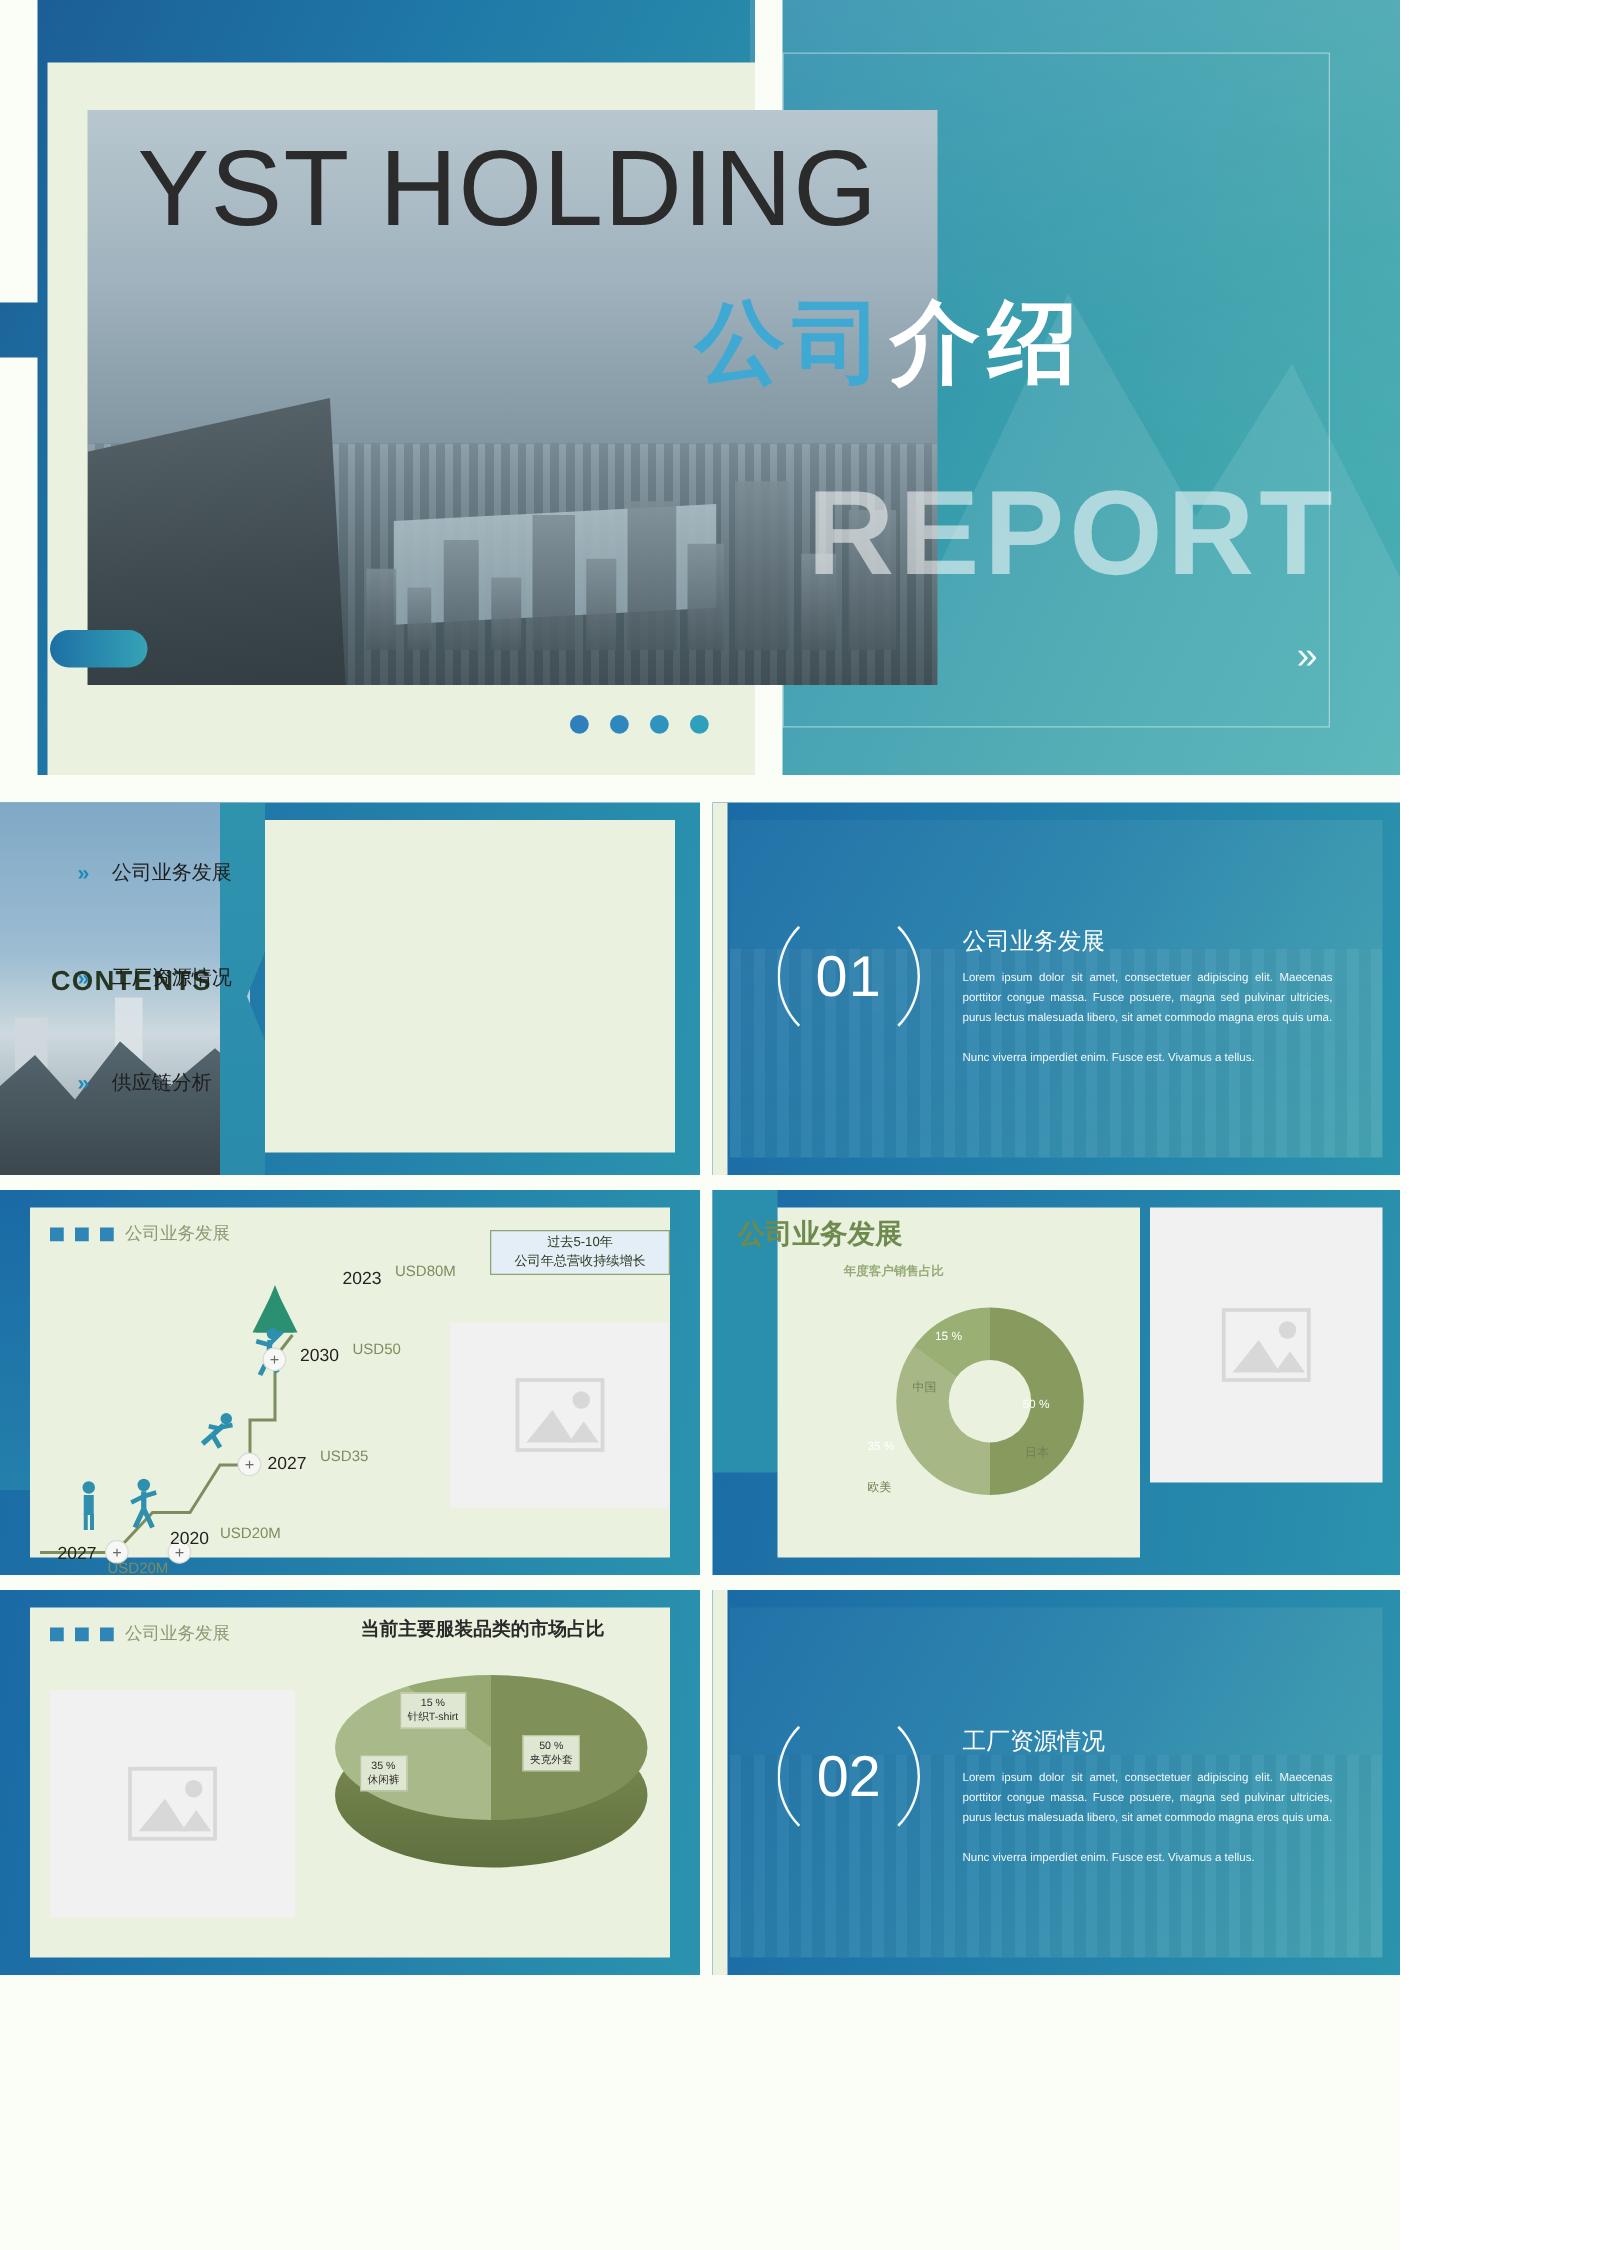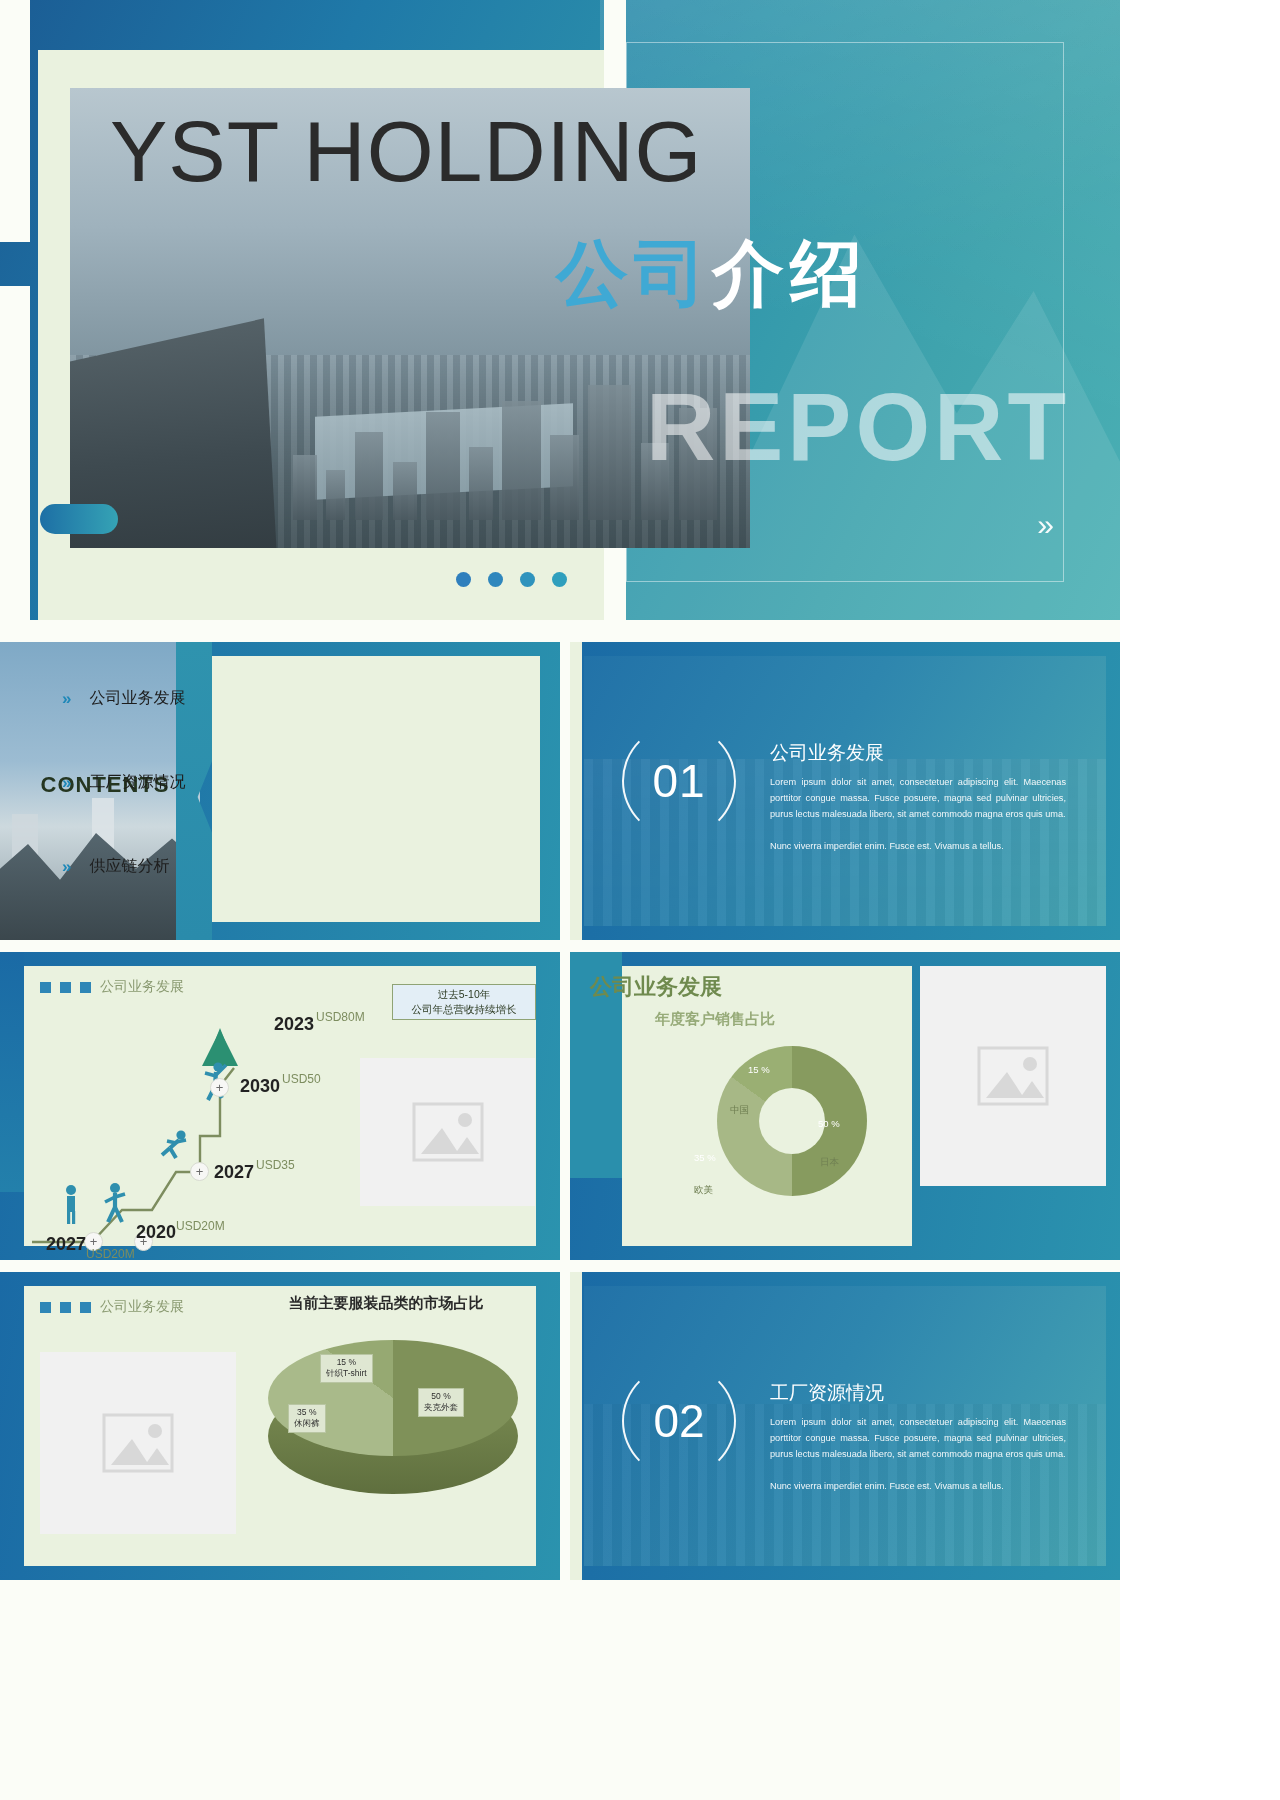--- a/index.html
+++ b/index.html
@@ -153,34 +153,34 @@
   .s4-sq i{ width:11px; height:11px; background:#2f86b6; display:block; }
   .s4-subt{ position:absolute; left:100px; top:26px; color:#8a9a71; font-size:14px; }
   .s4-ph{ position:absolute; left:360px; top:106px; width:175px; height:148px; background:#f1f1f1;
           display:flex; align-items:center; justify-content:center; }
   .s4-callout{
     position:absolute; left:392px; top:32px; width:144px; height:36px;
     background:#e3eef6; border:1px solid #8fa375; color:#2c3a22; font-size:10.5px;
     display:flex; flex-direction:column; align-items:center; justify-content:center; line-height:1.45;
   }
   .s4-chart{ position:absolute; left:24px; top:14px; width:512px; height:280px; }
-  .pt-year{ position:absolute; font-size:18px; font-weight:700; color:#222; }
+  .pt-year{ position:absolute; font-size:14px; font-weight:400; color:#222; }
   .pt-val { position:absolute; font-size:12px; color:#7d8d5f; }
   .plus{ position:absolute; width:19px; height:19px; border-radius:50%; background:#f7f7f5;
          border:1px solid #d8dbd2; color:#6a6a6a; font-size:13px; line-height:17px; text-align:center; }
   .fig{ position:absolute; color:#2f8fae; font-size:26px; line-height:1; }
 
   
   .s5 { position:absolute; left:570px; top:952px; width:550px; height:308px; overflow:hidden;
         background:linear-gradient(100deg,#1a6aa5,#2b93ae); }
   .s5-tealL{ position:absolute; left:0; top:0; width:52px; height:226px; background:#2a8fac; }
   .s5-panel{ position:absolute; left:52px; top:14px; width:290px; height:280px; background:#eaf2df; }
   .s5-title{ position:absolute; left:20px; top:20px; color:#6f8a4e; font-size:22px; font-weight:700; }
   .s5-sub{ position:absolute; left:0; top:58px; width:290px; text-align:center;
-           color:#97ab79; font-size:15px; font-weight:700; }
+           color:#97ab79; font-size:10px; font-weight:700; }
   .s5-ph{ position:absolute; left:350px; top:14px; width:186px; height:220px; background:#f1f1f1;
           display:flex; align-items:center; justify-content:center; }
   .donut-wrap{ position:absolute; left:52px; top:88px; width:290px; height:190px; }
   .donut{ position:absolute; left:95px; top:6px; width:150px; height:150px; border-radius:50%;
           background:conic-gradient(#879b5f 0deg 180deg, #a7b886 180deg 306deg, #9aaf73 306deg 360deg); }
   .donut:after{ content:""; position:absolute; left:42px; top:42px; width:66px; height:66px;
           border-radius:50%; background:#eaf2df; }
   .dl{ position:absolute; font-size:9.5px; }
   .dl.w{ color:#ffffff; } .dl.g{ color:#6f7f52; }
 

